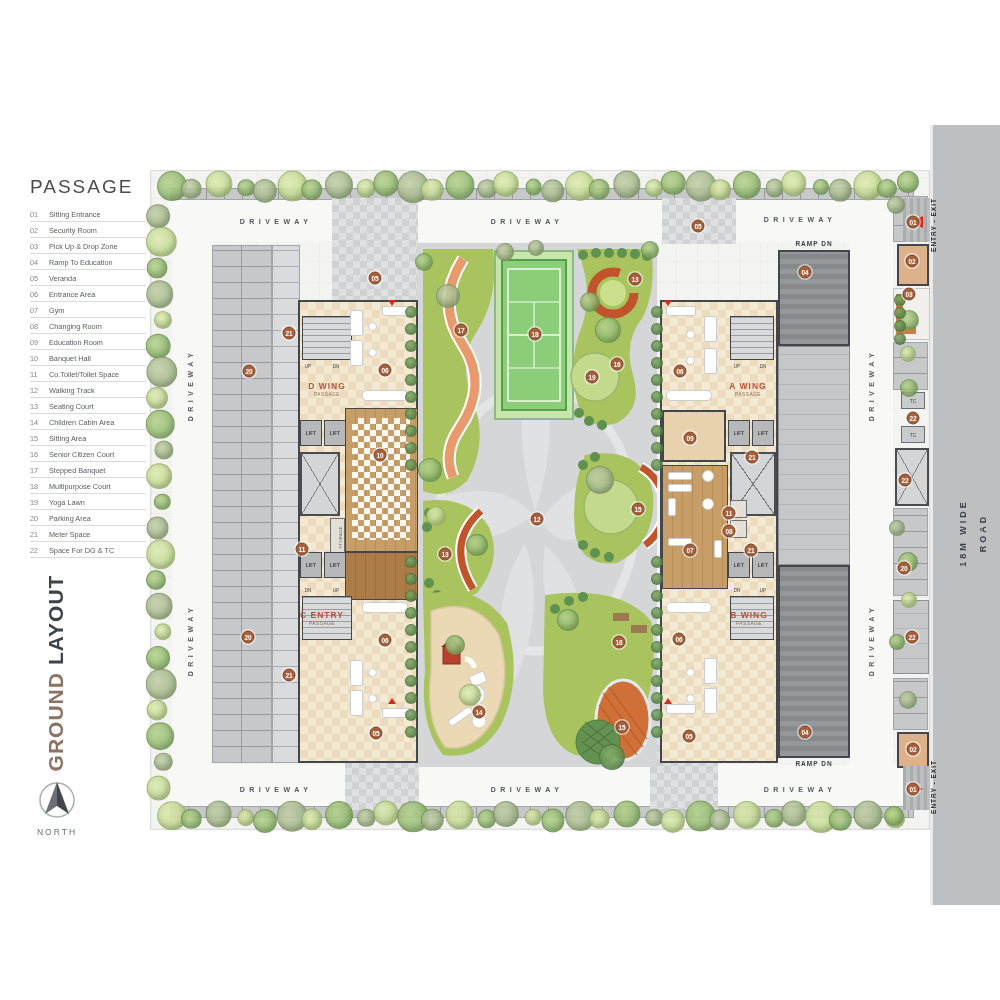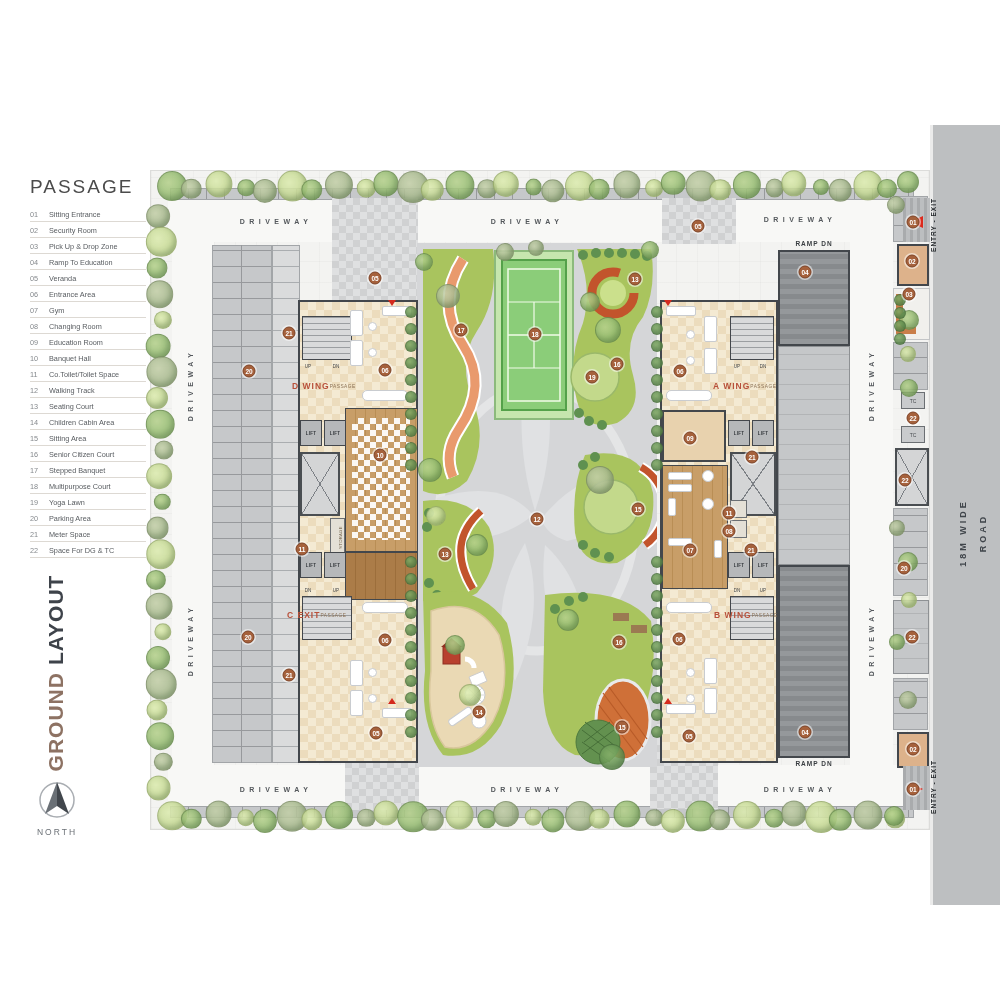--- a/index.html
+++ b/index.html
@@ -43,21 +43,21 @@
 .t0{background:radial-gradient(circle at 38% 38%,#b6d18d,#8fb86d 70%,#7ca55e);border:1px solid rgba(70,100,50,.5)}
 .t1{background:radial-gradient(circle at 38% 38%,#c3cfa8,#a3b58a 70%,#8fa276);border:1px solid rgba(90,105,70,.5)}
 .t2{background:radial-gradient(circle at 38% 38%,#dcebb0,#c2d68f 70%,#aec77c);border:1px solid rgba(110,130,70,.5)}
 .t3{background:radial-gradient(circle at 40% 40%,#86b06a,#639452 70%,#54814a);border:1px solid rgba(55,85,45,.55)}
 
 .mk{position:absolute;width:13px;height:13px;border-radius:50%;background:#a5613c;border:1px solid #7e4326;color:#fff;font-size:6.5px;font-weight:bold;display:flex;align-items:center;justify-content:center;transform:translate(-50%,-50%);box-shadow:0 0 0 1.5px rgba(255,255,255,.55);z-index:40}
 .dlab{position:absolute;font-size:7px;font-weight:bold;letter-spacing:4.5px;color:#54585c;transform:translate(-50%,-50%);white-space:nowrap;z-index:35}
 .dlabv{transform:translate(-50%,-50%) rotate(-90deg)}
 .eelab{position:absolute;width:84px;height:12px;transform:rotate(-90deg);font-size:6.5px;font-weight:bold;letter-spacing:1px;color:#24282c;text-align:center;z-index:35;white-space:nowrap}
 .rlab{position:absolute;font-size:6.5px;font-weight:bold;letter-spacing:1px;color:#3a3e42;text-align:center;z-index:35}
-.wlab{position:absolute;display:flex;flex-direction:row;align-items:center;z-index:34}
+.wlab{position:absolute;display:flex;flex-direction:column;align-items:center;z-index:34}
 .wname{font-size:8.5px;font-weight:bold;letter-spacing:1px;color:#b8503a;white-space:nowrap}
 .wsub{font-size:4.8px;letter-spacing:.5px;color:#8a7054;margin-top:1px}
 .updn{position:absolute;font-size:4.5px;color:#3f4347;z-index:34;transform:translate(-50%,-50%)}
 .stor{position:absolute;font-size:4.2px;color:#6b5b43;transform:rotate(-90deg);z-index:34;letter-spacing:.3px}
 .arr{position:absolute;width:0;height:0;z-index:36}
 
 .lg-title{position:absolute;left:30px;top:176px;font-size:19px;letter-spacing:2px;color:#4b4b4b}
 .lg-list{position:absolute;left:30px;top:206px;width:116px}
 .lg-row{display:flex;gap:6px;padding:3.5px 0 2.5px;border-bottom:1px solid #ddd9d3;align-items:baseline}
 .lg-num{font-size:7.3px;color:#85898d;width:13px;flex:none}
@@ -254,21 +254,21 @@
 
   <div class="wlab" style="left:292px;top:381px;width:70px">
     <span class="wname">D WING</span>
     <span class="wsub">PASSAGE</span>
   </div>
   <div class="wlab" style="left:713px;top:381px;width:70px">
     <span class="wname">A WING</span>
     <span class="wsub">PASSAGE</span>
   </div>
   <div class="wlab" style="left:287px;top:610px;width:70px">
-    <span class="wname">C EXIT</span>
+    <span class="wname">C ENTRY</span>
     <span class="wsub">PASSAGE</span>
   </div>
   <div class="wlab" style="left:714px;top:610px;width:70px">
     <span class="wname">B WING</span>
     <span class="wsub">PASSAGE</span>
   </div>
 
   <div class="eelab" style="left:894px;top:219px">ENTRY - EXIT</div>
   <div class="eelab" style="left:894px;top:781px">ENTRY - EXIT</div>
 

